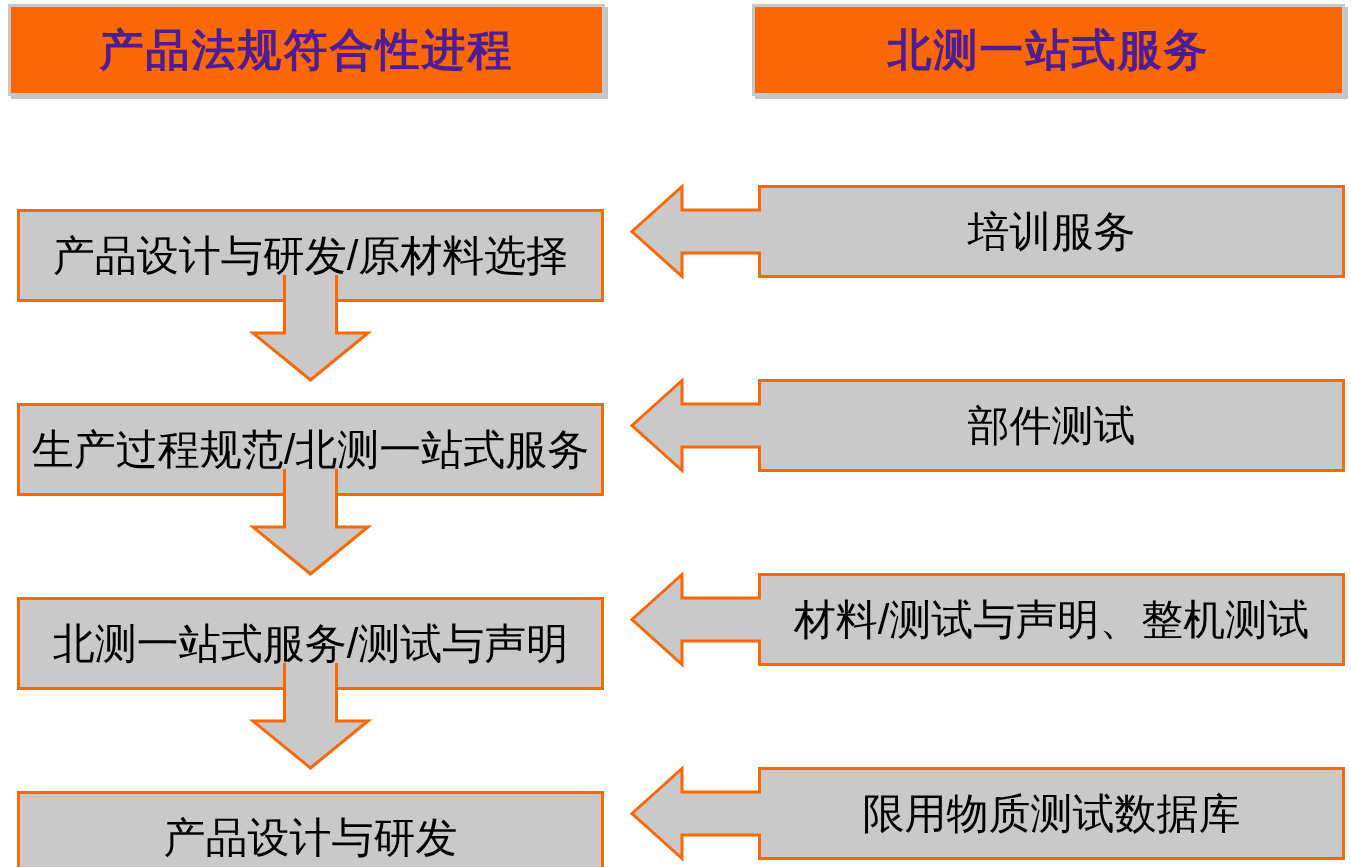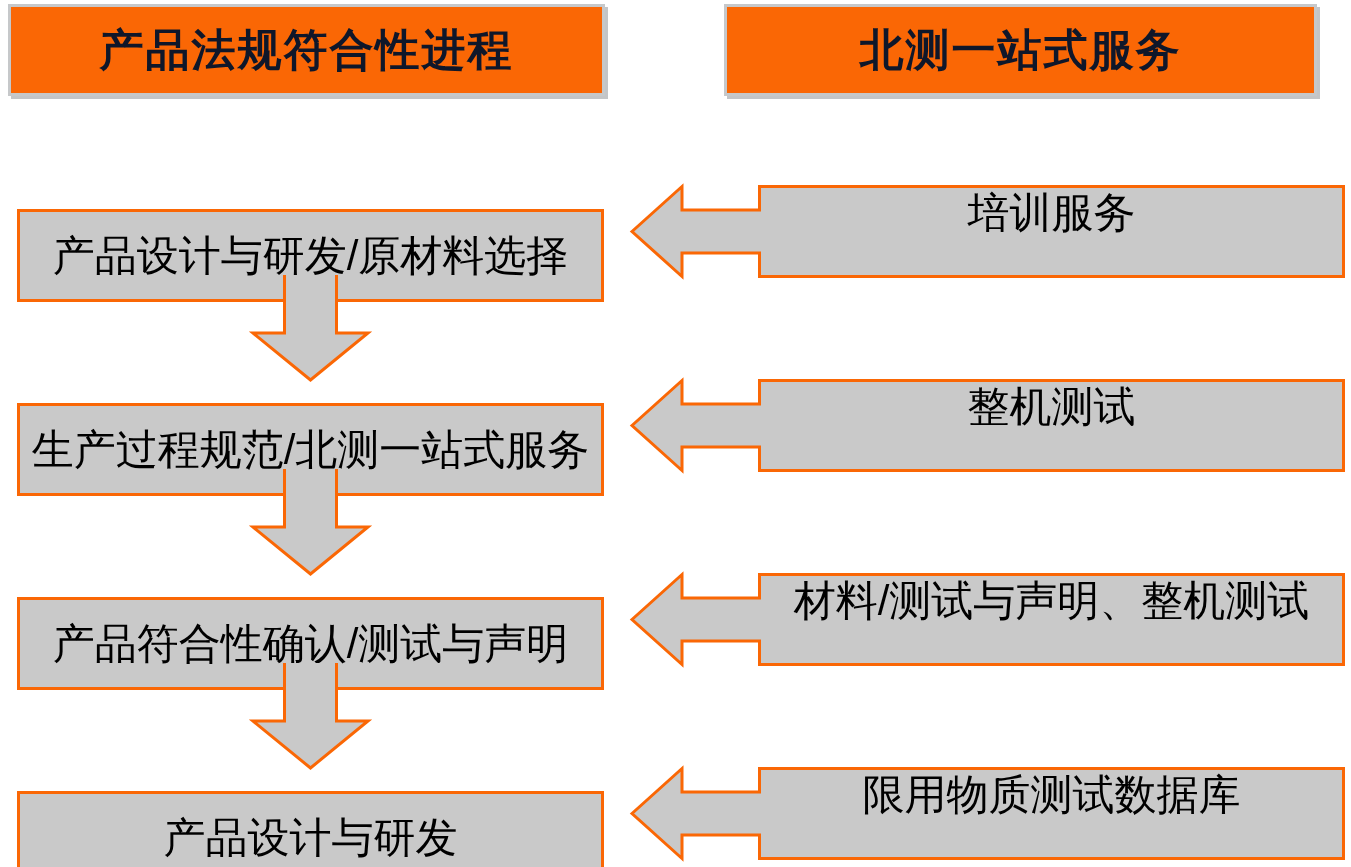--- a/index.html
+++ b/index.html
@@ -19,28 +19,28 @@
     position: absolute;
     top: 4px;
     height: 92px;
     background: #fa6705;
     border: 3px solid #c6c8ca;
     box-shadow: 3px 3px 0 #c3c5c7;
     box-sizing: border-box;
     display: flex;
     align-items: center;
     justify-content: center;
-    color: #0f172a;
+    color: #4c1d95;
     font-size: 44px;
     font-weight: bold;
     letter-spacing: 2px;
     white-space: nowrap;
   }
   .hdr-left  { left: 8px;   width: 597px; }
-  .hdr-right { left: 724px; width: 593px; align-items: center; }
+  .hdr-right { left: 752px; width: 593px; align-items: center; }
   .pbox {
     position: absolute;
     left: 17px;
     width: 587px;
     height: 93px;
     background: #c9c9c9;
     border: 3px solid #fa6705;
     box-sizing: border-box;
     display: flex;
     align-items: center;
@@ -49,21 +49,21 @@
     font-size: 42px;
     white-space: nowrap;
     margin-top: 24px;
   }
   .sbox-label {
     position: absolute;
     left: 758px;
     width: 587px;
     height: 93px;
     display: flex;
-    align-items: flex-start;
+    align-items: center;
     justify-content: center;
     color: #000000;
     font-size: 42px;
     white-space: nowrap;
     pointer-events: none;
   }
   .arrow-svg { position: absolute; overflow: visible; }
   .dn { left: 250px; width: 121px; height: 107px; }
   .lf { left: 628px; width: 723px; height: 96px; }
   .r1 { top: 185px; }
@@ -86,21 +86,21 @@
     <span>北测一站式服务</span>
   </div>
 
   <div class="pbox r1">
     <span>产品设计与研发/原材料选择</span>
   </div>
   <div class="pbox r2">
     <span>生产过程规范/北测一站式服务</span>
   </div>
   <div class="pbox r3">
-    <span>产品符合性确认/测试与声明</span>
+    <span>北测一站式服务/测试与声明</span>
   </div>
   <div class="pbox r4">
     <span>产品设计与研发</span>
   </div>
 
   <svg class="arrow-svg dn d1" viewBox="0 0 121 107">
     <path d="M34.5,0 V58 H3 L60.5,105 L118,58 H86.5 V0" stroke-width="3" stroke-linejoin="miter" fill="#c9c9c9" stroke="#fa6705"></path>
   </svg>
   <svg class="arrow-svg dn d2" viewBox="0 0 121 107">
     <path d="M34.5,0 V58 H3 L60.5,105 L118,58 H86.5 V0" stroke-width="3" stroke-linejoin="miter" fill="#c9c9c9" stroke="#fa6705"></path>
@@ -119,21 +119,21 @@
     <path d="M4,46.5 L54,1.5 L54,25 L131.5,25 L131.5,1.5 L715.5,1.5 L715.5,91.5 L131.5,91.5 L131.5,68 L54,68 L54,91.5 Z" stroke-width="3" stroke-linejoin="miter" fill="#c9c9c9" stroke="#fa6705"></path>
   </svg>
   <svg class="arrow-svg lf r4" viewBox="0 0 723 96">
     <path d="M4,46.5 L54,1.5 L54,25 L131.5,25 L131.5,1.5 L715.5,1.5 L715.5,91.5 L131.5,91.5 L131.5,68 L54,68 L54,91.5 Z" stroke-width="3" stroke-linejoin="miter" fill="#c9c9c9" stroke="#fa6705"></path>
   </svg>
 
   <div class="sbox-label r1">
     <span>培训服务</span>
   </div>
   <div class="sbox-label r2">
-    <span>整机测试</span>
+    <span>部件测试</span>
   </div>
   <div class="sbox-label r3">
     <span>材料/测试与声明、整机测试</span>
   </div>
   <div class="sbox-label r4">
     <span>限用物质测试数据库</span>
   </div>
 
 </div>
 

